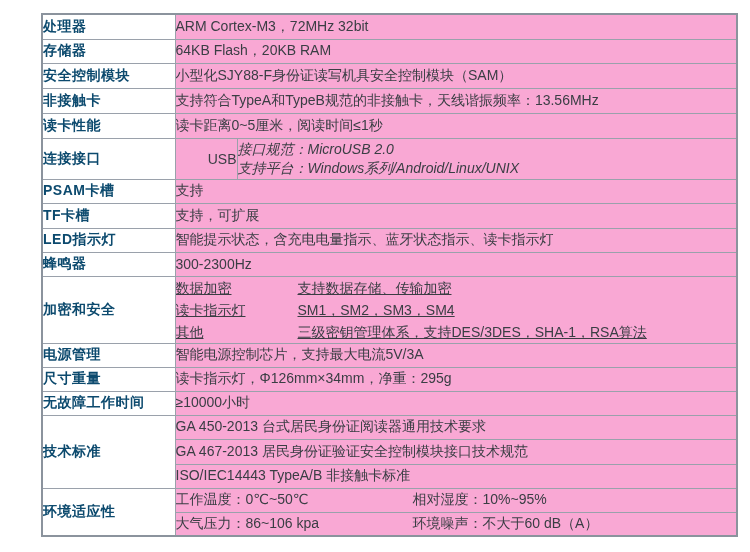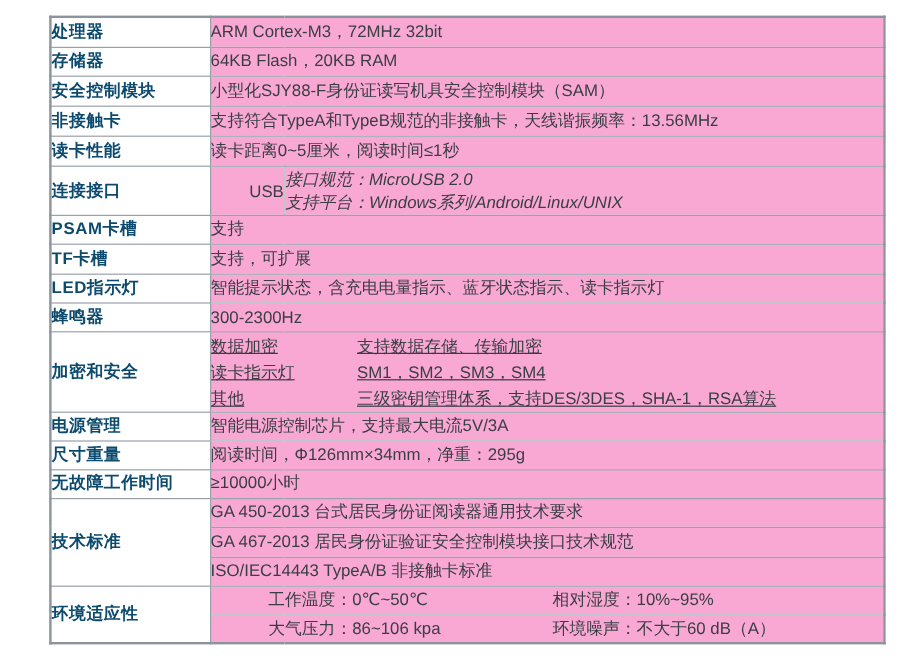--- a/index.html
+++ b/index.html
@@ -44,21 +44,21 @@
   tr.h24 { height: 24px; }
   tr.h25 { height: 25px; }
   tr.h40 { height: 40px; }
   tr.h67 { height: 67px; }
 
   .twoline { line-height: 19px; padding: 1px 0; font-style: italic; }
   .subline { display: flex; line-height: 22px; text-decoration: underline; }
   .sub-name { width: 122px; flex: none; }
   .sub-desc { flex: auto; }
   .envline { display: flex; }
-  .env-left { width: 237px; flex: none; margin-left: 48px; }
+  .env-left { width: 237px; flex: none; }
   .env-right { flex: auto; }
 </style>
 </head>
 <body>
 
 <div class="page">
   <table class="spec">
     <colgroup>
       <col style="width:133px">
       <col style="width:62px">
@@ -127,21 +127,21 @@
             <span class="sub-desc">三级密钥管理体系，支持DES/3DES，SHA-1，RSA算法</span>
           </div>
         </td>
       </tr>
       <tr class="h24">
         <td class="label">电源管理</td>
         <td class="value" colspan="2">智能电源控制芯片，支持最大电流5V/3A</td>
       </tr>
       <tr class="h24">
         <td class="label">尺寸重量</td>
-        <td class="value" colspan="2">阅读时间，Φ126mm×34mm，净重：295g</td>
+        <td class="value" colspan="2">读卡指示灯，Φ126mm×34mm，净重：295g</td>
       </tr>
       <tr class="h24">
         <td class="label">无故障工作时间</td>
         <td class="value" colspan="2">≥10000小时</td>
       </tr>
       <tr class="h24">
         <td class="label" rowspan="3">技术标准</td>
         <td class="value" colspan="2">GA 450-2013 台式居民身份证阅读器通用技术要求</td>
       </tr>
       <tr class="h25">

